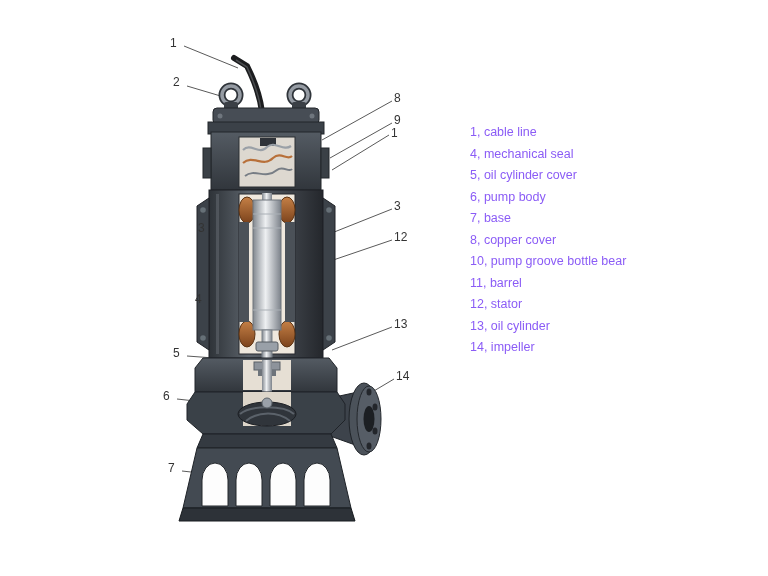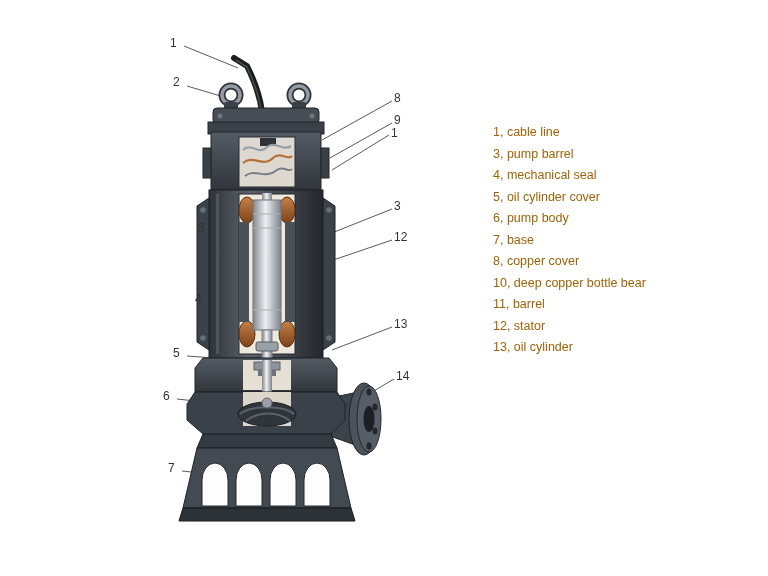--- a/index.html
+++ b/index.html
@@ -26,25 +26,24 @@
     user-select: none;
   }
   .legend {
     position: absolute;
     left: 470px;
     top: 122px;
     width: 270px;
   }
   .legend-item {
     font-size: 12.5px;
-    color: #a16207;
+    color: #8b5cf6;
     height: 21.5px;
     line-height: 21.5px;
     white-space: nowrap;
-    margin-left: 23px;
   }
 </style>
 </head>
 <body>
 
 <div class="canvas">
 
   <svg class="pump-svg" viewBox="0 0 768 576" aria-hidden="true">
     <defs>
       <linearGradient id="gSilver" x1="0" y1="0" x2="1" y2="0">
@@ -188,25 +187,25 @@
   <div class="callout" style="left:394px;top:92px">8</div>
   <div class="callout" style="left:394px;top:114px">9</div>
   <div class="callout" style="left:391px;top:127px">1</div>
   <div class="callout" style="left:394px;top:200px">3</div>
   <div class="callout" style="left:394px;top:231px">12</div>
   <div class="callout" style="left:394px;top:318px">13</div>
   <div class="callout" style="left:396px;top:370px">14</div>
 
   <div class="legend">
     <div class="legend-item">1, cable line</div>
-    <div class="legend-item">3, pump barrel</div>
     <div class="legend-item">4, mechanical seal</div>
     <div class="legend-item">5, oil cylinder cover</div>
     <div class="legend-item">6, pump body</div>
     <div class="legend-item">7, base</div>
     <div class="legend-item">8, copper cover</div>
-    <div class="legend-item">10, deep copper bottle bear</div>
+    <div class="legend-item">10, pump groove bottle bear</div>
     <div class="legend-item">11, barrel</div>
     <div class="legend-item">12, stator</div>
     <div class="legend-item">13, oil cylinder</div>
+    <div class="legend-item">14, impeller</div>
   </div>
 
 </div>
 
 </body></html>

